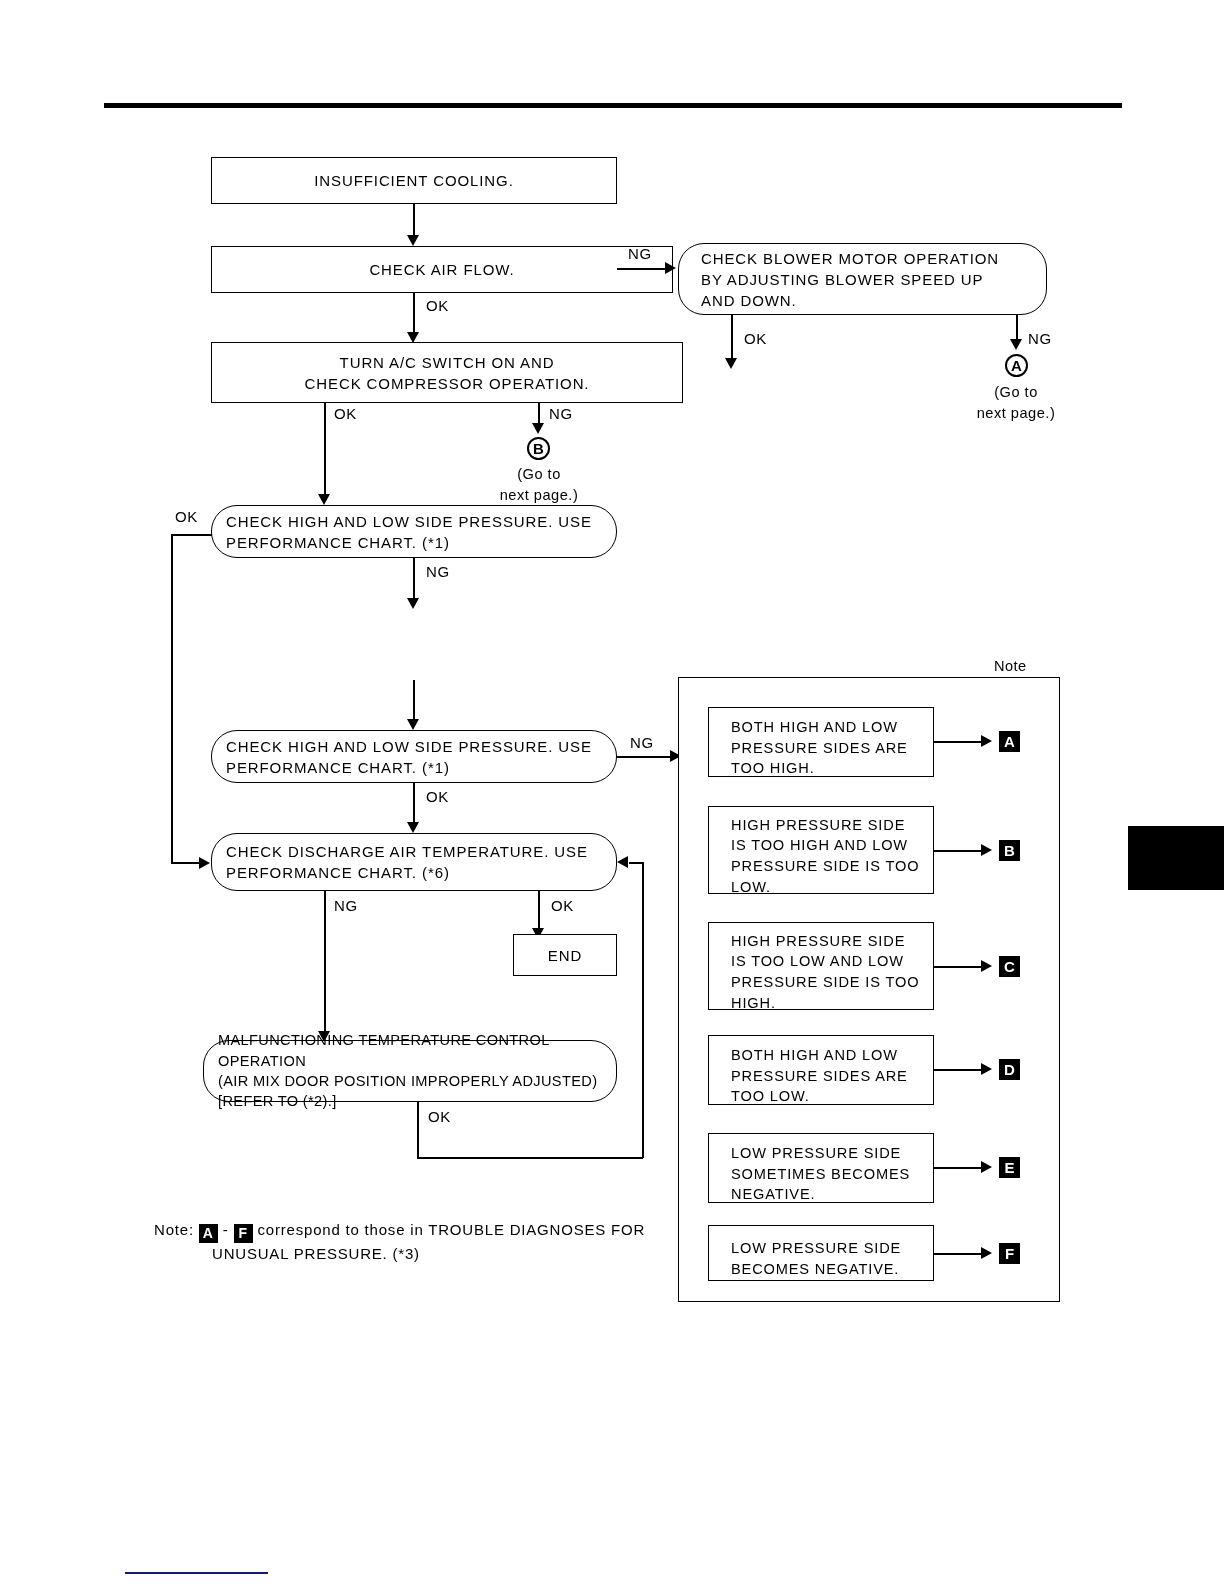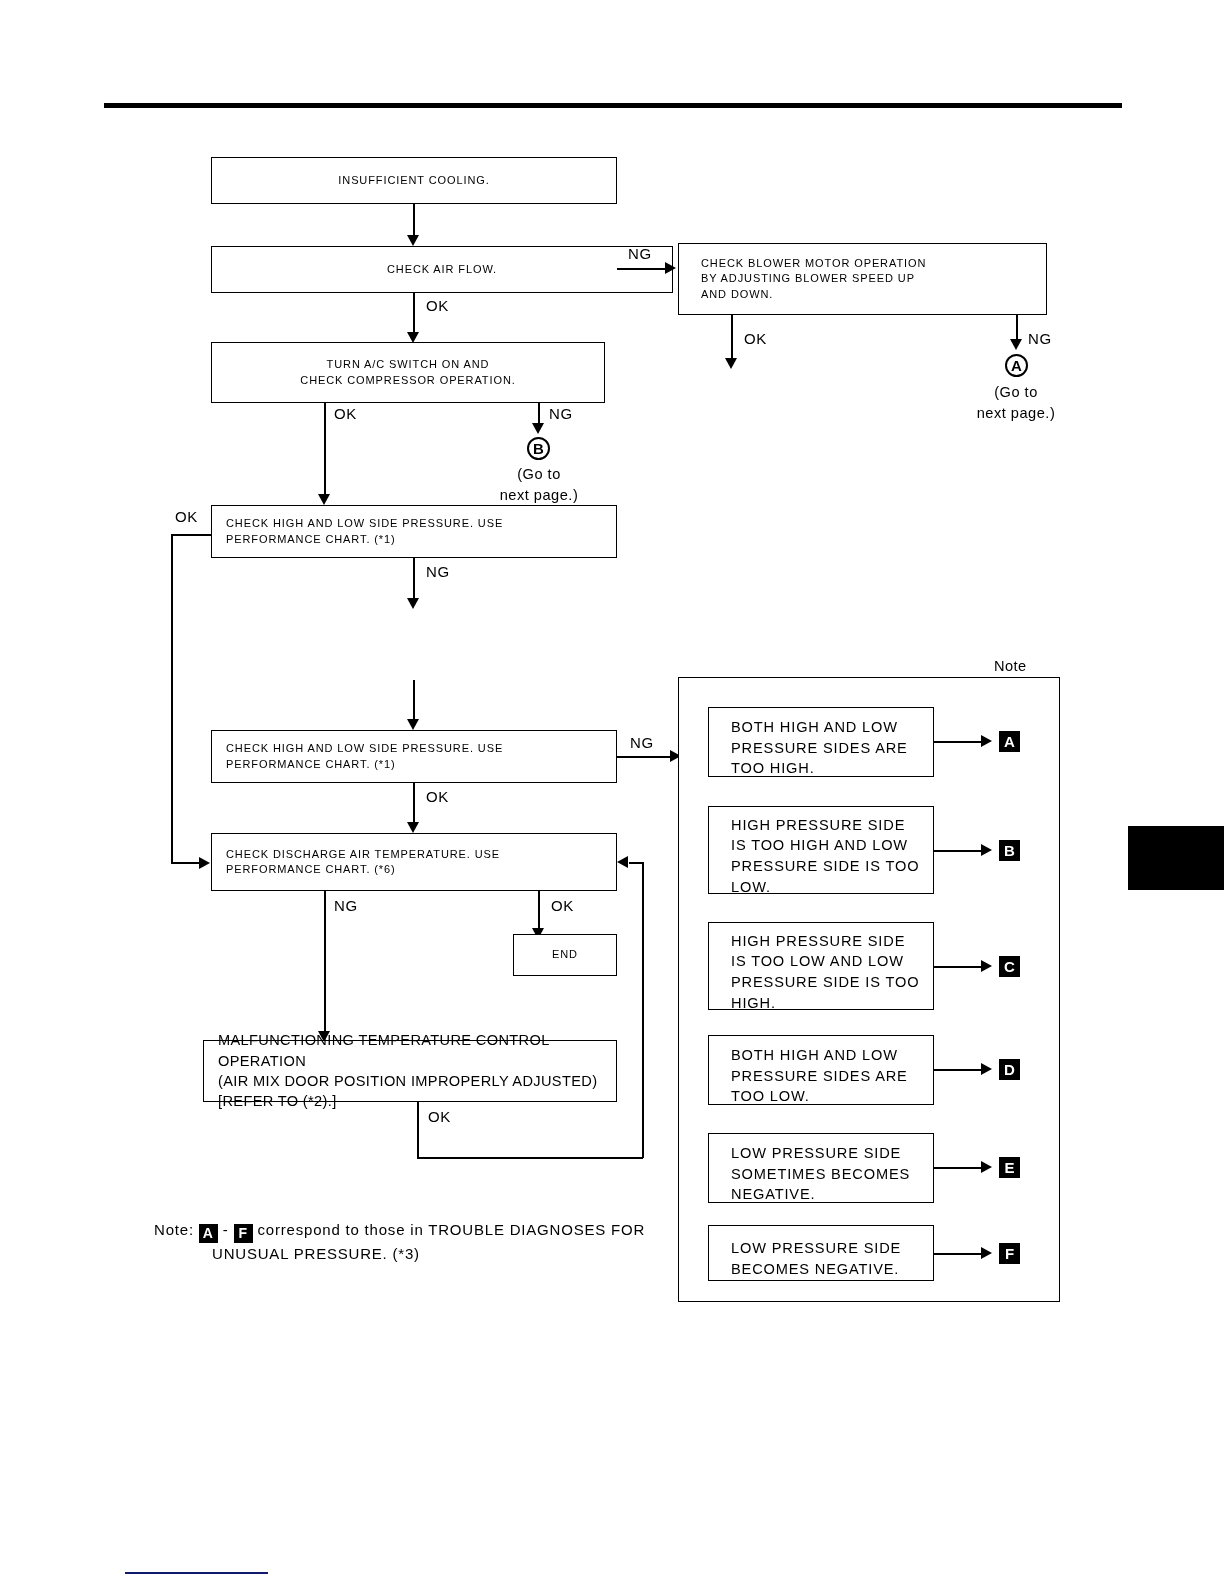--- a/index.html
+++ b/index.html
@@ -28,28 +28,28 @@
     background: #111a6e;
   }
 
   .fbox {
     position: absolute;
     border: 1.6px solid #000;
     background: #fff;
     box-sizing: border-box;
     display: flex;
     align-items: center;
-    font-size: 11px;
+    font-size: 15px;
     letter-spacing: 0.9px;
     line-height: 1.40;
     color: #000;
   }
   .fbox .txt { display: block; width: 100%; }
   .fbox.center { justify-content: center; text-align: center; }
-  .fbox.left { justify-content: center; }
+  .fbox.left { justify-content: center; border-radius: 26px; }
   .fbox.left .txt { padding-left: 14px; }
   .fbox.pad-lg .txt { padding-left: 22px; }
 
   .notebox {
     position: absolute;
     border: 1.6px solid #000;
     background: #fff;
     box-sizing: border-box;
     display: flex;
     align-items: center;
@@ -186,21 +186,21 @@
   </div>
 
   <div class="ln ln-h" style="left:617px; top:268px; width:51px;"></div>
   <div class="arrow-r" style="left:665px; top:262px;"></div>
   <div class="edgelbl" style="left:628px; top:245px;">NG</div>
 
   <div class="ln ln-v" style="left:413px; top:293px; width:1.6px; height:44px;"></div>
   <div class="arrow-d" style="left:407px; top:332px;"></div>
   <div class="edgelbl" style="left:426px; top:297px;">OK</div>
 
-  <div class="fbox center" style="left:211px; top:342px; width:394px; height:61px; white-space:pre-line;">
+  <div class="fbox center" style="left:211px; top:342px; width:472px; height:61px; white-space:pre-line;">
     <span class="txt">TURN A/C SWITCH ON AND
 CHECK COMPRESSOR OPERATION.</span>
   </div>
 
   <div class="ln ln-v" style="left:324px; top:403px; height:95px;"></div>
   <div class="arrow-d" style="left:318px; top:494px;"></div>
   <div class="edgelbl" style="left:334px; top:405px;">OK</div>
 
   <div class="ln ln-v" style="left:538px; top:403px; height:24px;"></div>
   <div class="arrow-d" style="left:532px; top:423px;"></div>

